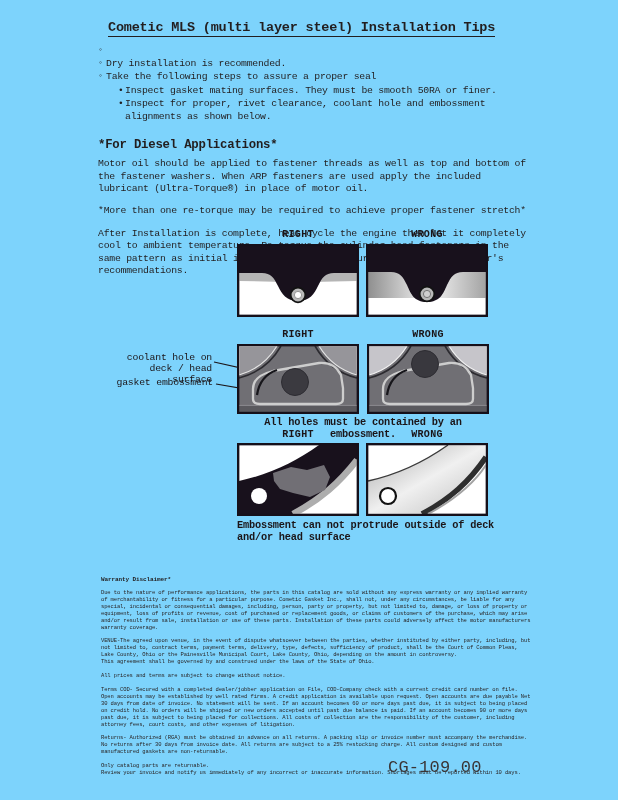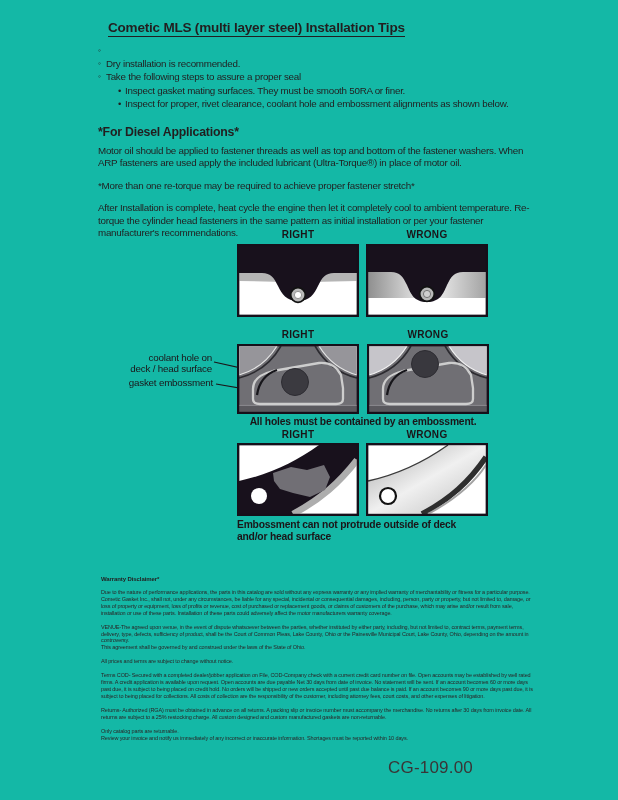--- a/index.html
+++ b/index.html
@@ -1,18 +1,18 @@
 <!DOCTYPE html>
 <html><head>
 <meta charset="utf-8">
 <style>
   html,body{margin:0;padding:0;background:#ffffff;}
   #page{
-    position:relative;width:618px;height:800px;background:#14b8a6;overflow:hidden;
-    font-family:Liberation Sans, sans-serif;color:#221e1f;
+    position:relative;width:618px;height:800px;background:#7dd3fc;overflow:hidden;
+    font-family:Liberation Mono, monospace;color:#221e1f;
   }
   
   #topblock{position:absolute;left:98px;top:18px;width:447px;}
   .doc-title{
     display:inline-block;margin-left:10px;margin-bottom:7px;
     font-size:13.5px;font-weight:bold;letter-spacing:-0.2px;
     border-bottom:1.6px solid #221e1f;padding-bottom:1px;
   }
   .bullet-row{display:flex;align-items:flex-start;font-size:9.8px;letter-spacing:-0.25px;line-height:13.2px;}
   .bullet-mark{width:8px;flex:0 0 8px;font-size:8.5px;line-height:13.2px;}

